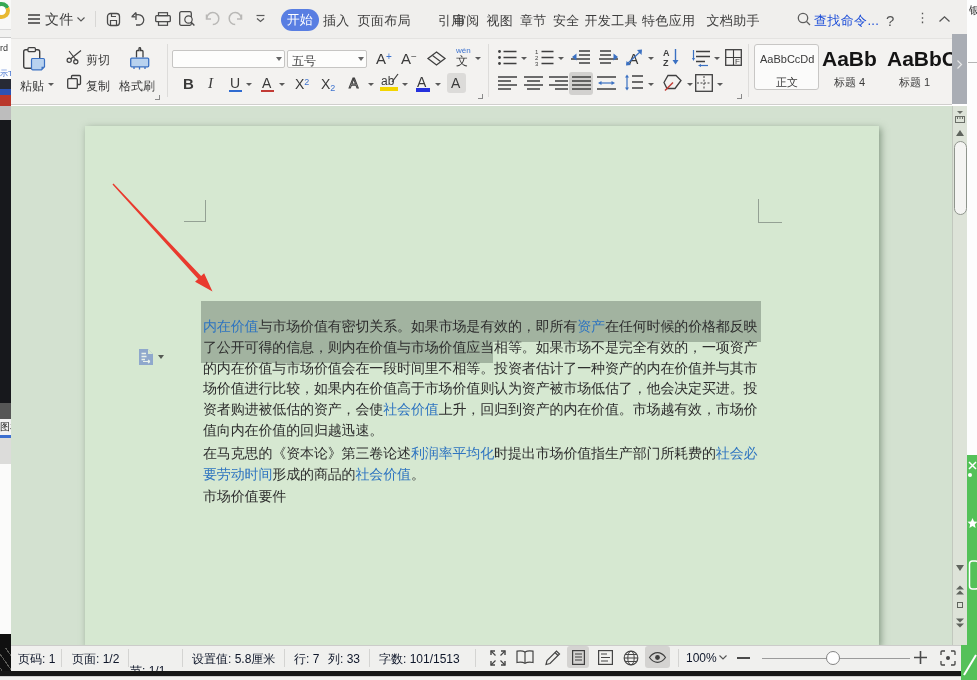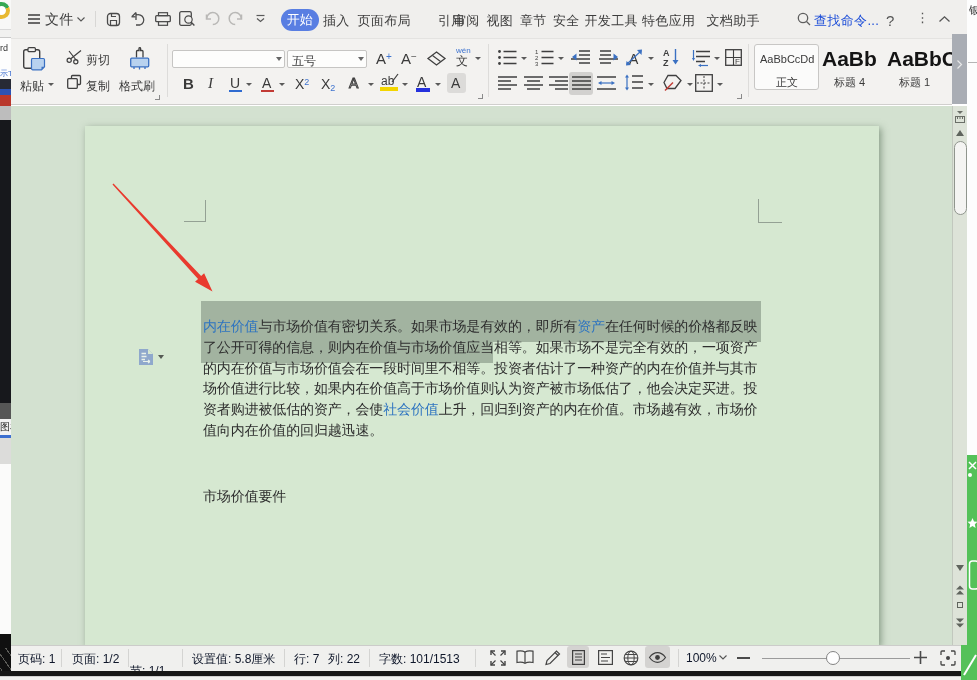--- a/index.html
+++ b/index.html
@@ -287,20 +287,21 @@
 
 <div class="abs" id="docarea">
   <div id="page"></div>
   <div class="mline" style="left:193.7px;top:94px;width:1px;height:21px;"></div>
   <div class="mline" style="left:172.5px;top:115px;width:22px;height:1px;"></div>
   <div class="mline" style="left:747.4px;top:93px;width:1px;height:23px;"></div>
   <div class="mline" style="left:747.4px;top:116px;width:24px;height:1px;"></div>
   <div class="hl" style="left:190px;top:194.6px;width:560px;height:41.6px;"></div>
   <div class="hl" style="left:190px;top:236.2px;width:292px;height:20.8px;"></div>
   <div class="para" style="left:192px;top:210px;"><a>内在价值</a>与市场价值有密切关系。如果市场是有效的，即所有<a>资产</a>在任何时候的价格都反映<br>了公开可得的信息，则内在价值与市场价值应当相等。如果市场不是完全有效的，一项资产<br>的内在价值与市场价值会在一段时间里不相等。投资者估计了一种资产的内在价值并与其市<br>场价值进行比较，如果内在价值高于市场价值则认为资产被市场低估了，他会决定买进。投<br>资者购进被低估的资产，会使<a>社会价值</a>上升，回归到资产的内在价值。市场越有效，市场价<br>值向内在价值的回归越迅速。</div>
+  <div class="para" style="left:192px;top:337.1px;">在马克思的《资本论》第三卷论述<a>利润率平均化</a>时提出市场价值指生产部门所耗费的<a>社会必</a><br><a>要劳动时间</a>形成的商品的<a>社会价值</a>。</div>
   <div class="para" style="left:192px;top:380px;">市场价值要件</div>
   <svg style="left:95px;top:70px;" width="115" height="125" viewBox="0 0 115 125">
     <polygon points="6.49,8.48 7.51,7.52 95.13,100.12 98.14,97.34 106.5,115.5 89.04,105.76 92.05,102.98" fill="#e93a2e"></polygon>
   </svg>
   <svg style="left:128px;top:243px;" width="14" height="16">
     <path d="M0 0h9l5 5v11H0z" fill="#8fa8cc"></path>
     <path d="M9 0l5 5H9z" fill="#d6e8d1"></path>
     <path d="M2.5 4.5H7M2.5 7.5H7.5M2.5 10.5H6" stroke="#e9f1ea" stroke-width="1.3"></path>
     <path d="M4 12.5h7M11 12.5l-2-1.5M11 12.5l-2 1.5" stroke="#e9f1ea" stroke-width="1.2" fill="none"></path>
   </svg>
@@ -349,21 +350,21 @@
 <div class="abs" id="statusbar"></div>
 <div class="abs stxt" style="left:18px;">页码: 1</div>
 <div class="abs ssep" style="left:61px;"></div>
 <div class="abs stxt" style="left:72px;">页面: 1/2</div>
 <div class="abs ssep" style="left:128px;"></div>
 <div class="abs stxt" style="left:130px;margin-top:12px;">节: 1/1</div>
 <div class="abs ssep" style="left:182px;"></div>
 <div class="abs stxt" style="left:192px;">设置值: 5.8厘米</div>
 <div class="abs ssep" style="left:284px;"></div>
 <div class="abs stxt" style="left:294px;">行: 7</div>
-<div class="abs stxt" style="left:328px;">列: 22</div>
+<div class="abs stxt" style="left:328px;">列: 33</div>
 <div class="abs ssep" style="left:369px;"></div>
 <div class="abs stxt" style="left:379px;text-align:center;">字数: 101/1513</div>
 <div class="abs ssep" style="left:475px;"></div>
 <svg class="sico" style="left:490px;top:650px;" width="16" height="16">
     <path d="M5 1H1v4M11 1h4v4M5 15H1v-4M11 15h4v-4" fill="none" stroke="#454545" stroke-width="1.4"></path>
     <path d="M1 1l4.5 4.5M15 1l-4.5 4.5M1 15l4.5-4.5M15 15l-4.5-4.5" stroke="#454545" stroke-width="1.2"></path>
   </svg>
 <svg class="sico" style="left:516px;top:650px;" width="18" height="15">
     <path d="M9 2C7 0.8 4 0.5 1 1.2v11.3c3-0.7 6-0.4 8 0.8 2-1.2 5-1.5 8-0.8V1.2c-3-0.7-6-0.4-8 0.8z" fill="none" stroke="#454545" stroke-width="1.2"></path>
     <path d="M9 2v11.3" stroke="#454545" stroke-width="1.2"></path>

